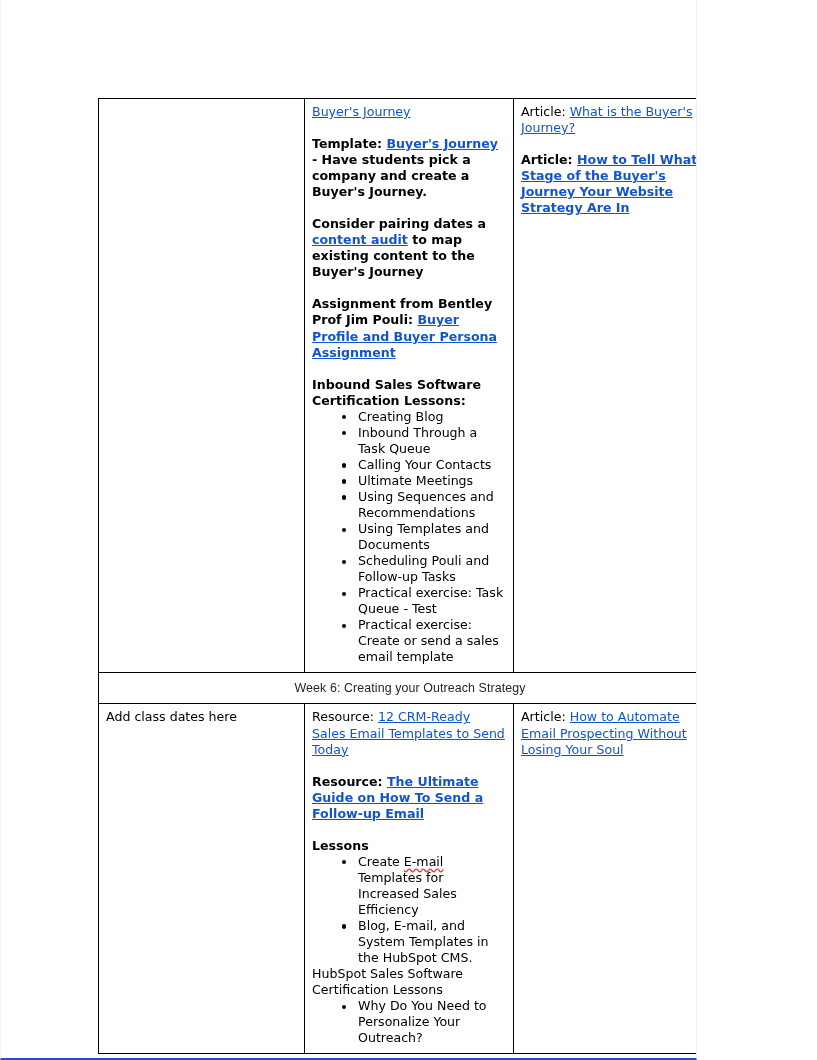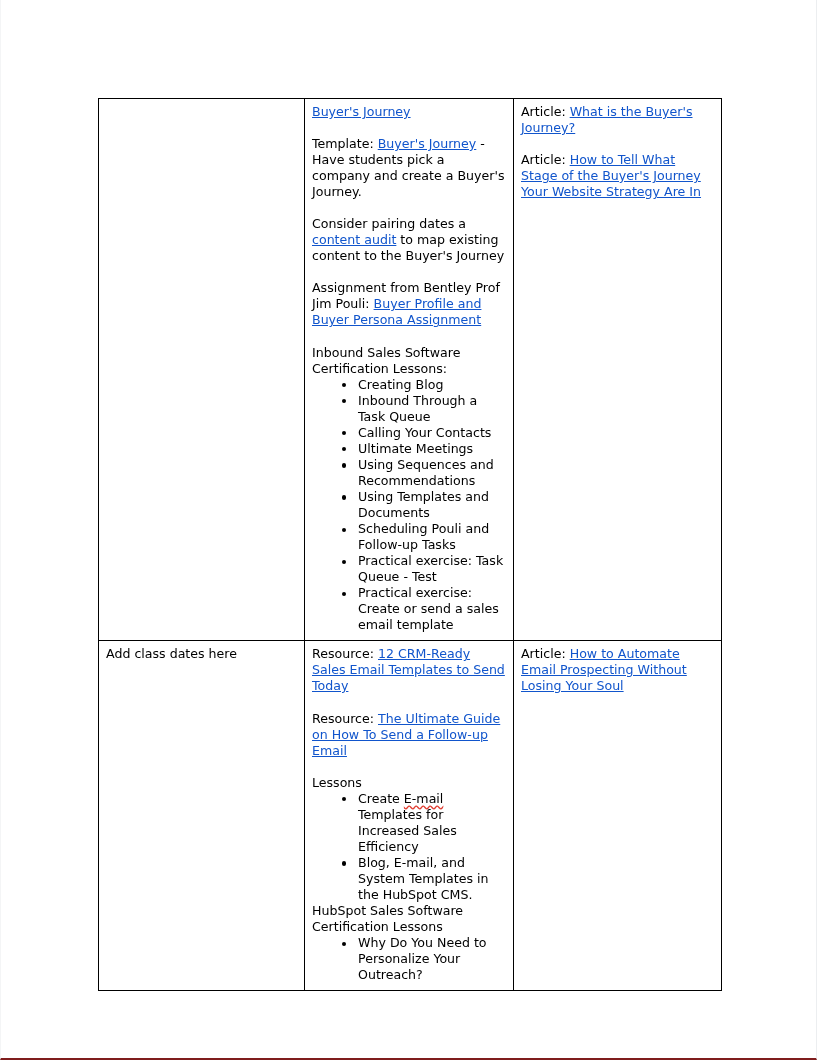--- a/index.html
+++ b/index.html
@@ -11,25 +11,25 @@
     height: 1060px;
     background: #ffffff;
     font-family: "DejaVu Sans", sans-serif;
     -webkit-font-smoothing: antialiased;
   }
 
   
   .page-sheet {
     position: relative;
     box-sizing: border-box;
-    width: 817px;
+    width: 697px;
     height: 1060px;
     background: #ffffff;
     border-right: 1px solid #eceef0;
-    border-bottom: 2px solid #7f1d1d;
+    border-bottom: 2px solid #1d4ed8;
     border-left: 1px solid #f4f5f6;
     overflow: hidden;
   }
 
   
   .doc-table {
     position: absolute;
     left: 97px;
     top: 98px;
     width: 623px;
@@ -60,20 +60,21 @@
     letter-spacing: 0.1px;
   }
 
   
   .p {
     margin: 0;
     padding: 0;
   }
   .p + .p {
     margin-top: 16px;
+    font-weight: bold;
   }
   .p.tight + .p.tight {
     margin-top: 16px;
   }
 
   
   .lnk {
     color: #1155cc;
     text-decoration: underline;
     text-underline-offset: 1px;
@@ -156,20 +157,23 @@
 
         <td class="cell-extra">
 
           <p class="p"><span>Article: </span><a class="lnk">What is the Buyer's Journey?</a></p>
 
           <p class="p"><span>Article: </span><a class="lnk">How to Tell What Stage of the Buyer's Journey Your Website Strategy Are In</a></p>
 
         </td>
       </tr>
 
+      <tr>
+        <td class="week-banner" colspan="3">Week 6: Creating your Outreach Strategy</td>
+      </tr>
 
       <tr>
 
         <td class="cell-dates">Add class dates here</td>
 
         <td class="cell-main">
 
           <p class="p tight"><span>Resource: </span><a class="lnk">12 CRM-Ready Sales Email Templates to Send Today</a></p>
 
           <p class="p tight"><span>Resource: </span><a class="lnk">The Ultimate Guide on How To Send a Follow-up Email</a></p>

